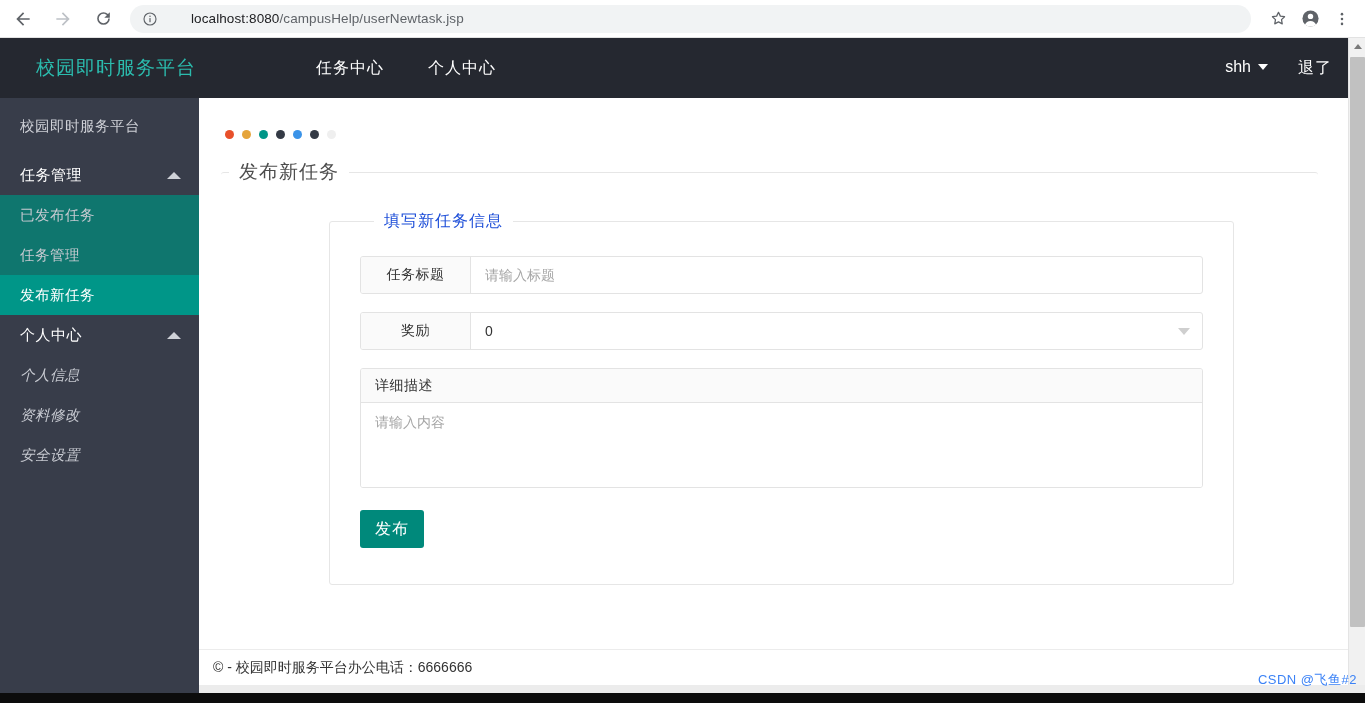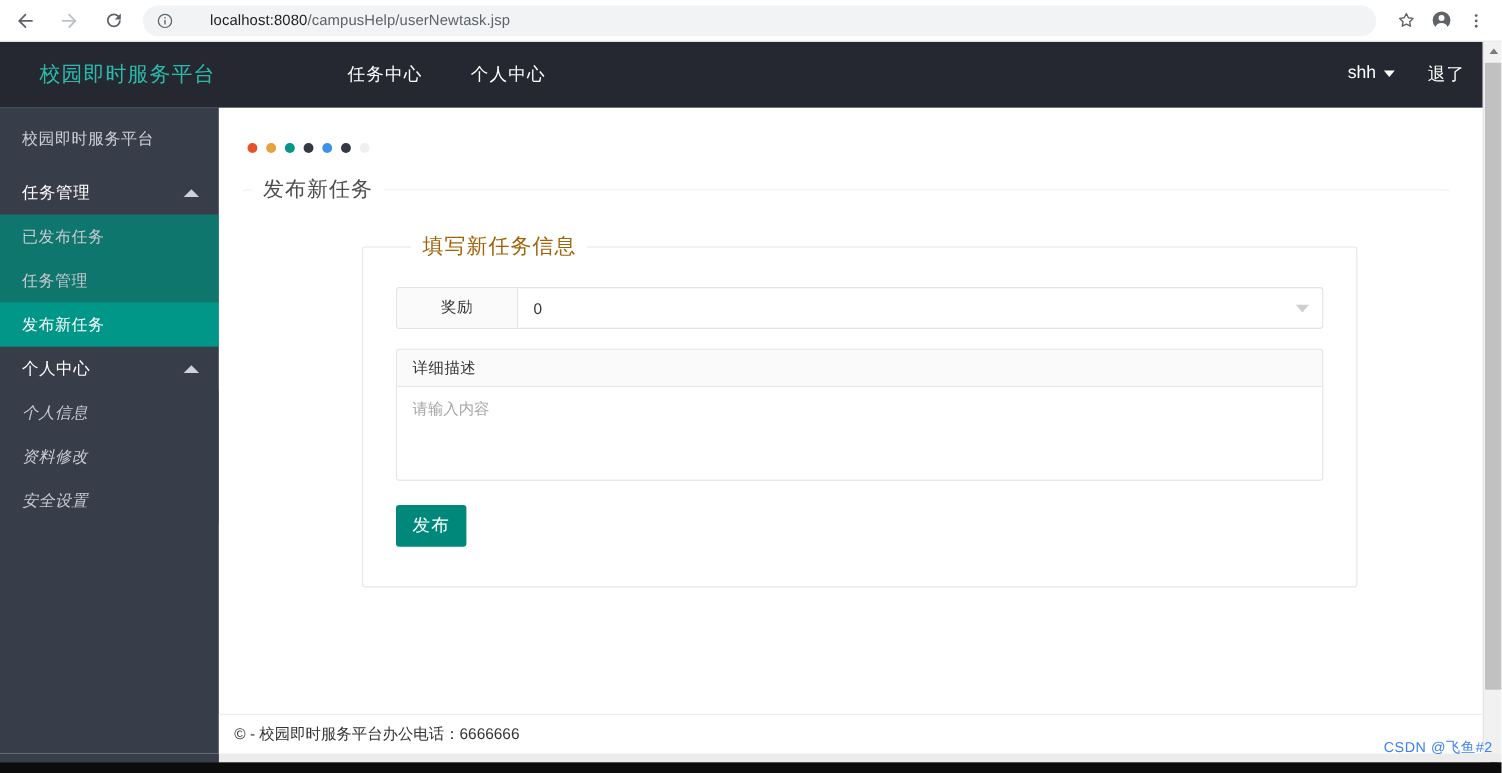--- a/index.html
+++ b/index.html
@@ -211,22 +211,22 @@
   }
   .outer-fs > legend { margin-left: 8px; }
 
   .inner-wrap { padding: 26px 0 0 108px; }
   .inner-fs {
     width: 905px;
     border: 1px solid #e6e6e6;
     padding: 24px 30px 36px 30px;
   }
   .inner-fs > legend {
-    font-size: 19px;
-    color: #a16207;
+    font-size: 16px;
+    color: #1d4ed8;
     margin-left: 14px;
   }
 
   .form-row {
     display: flex;
     border: 1px solid #e3e3e3;
     border-radius: 3px;
     background: #ffffff;
     margin-bottom: 18px;
     height: 38px;
@@ -485,20 +485,24 @@
       <span class="dot" style="background:#efefef"></span>
     </div>
 
     <fieldset class="outer-fs">
       <legend>发布新任务</legend>
 
       <div class="inner-wrap">
         <fieldset class="inner-fs">
           <legend>填写新任务信息</legend>
 
+          <div class="form-row">
+            <div class="form-label">任务标题</div>
+            <input class="form-input" type="text" placeholder="请输入标题" style="">
+          </div>
 
           <div class="form-row">
             <div class="form-label">奖励</div>
             <input class="form-input" type="text" value="0" style="">
             <div class="select-caret">
               <i></i>
             </div>
           </div>
 
           <div class="desc-box">

